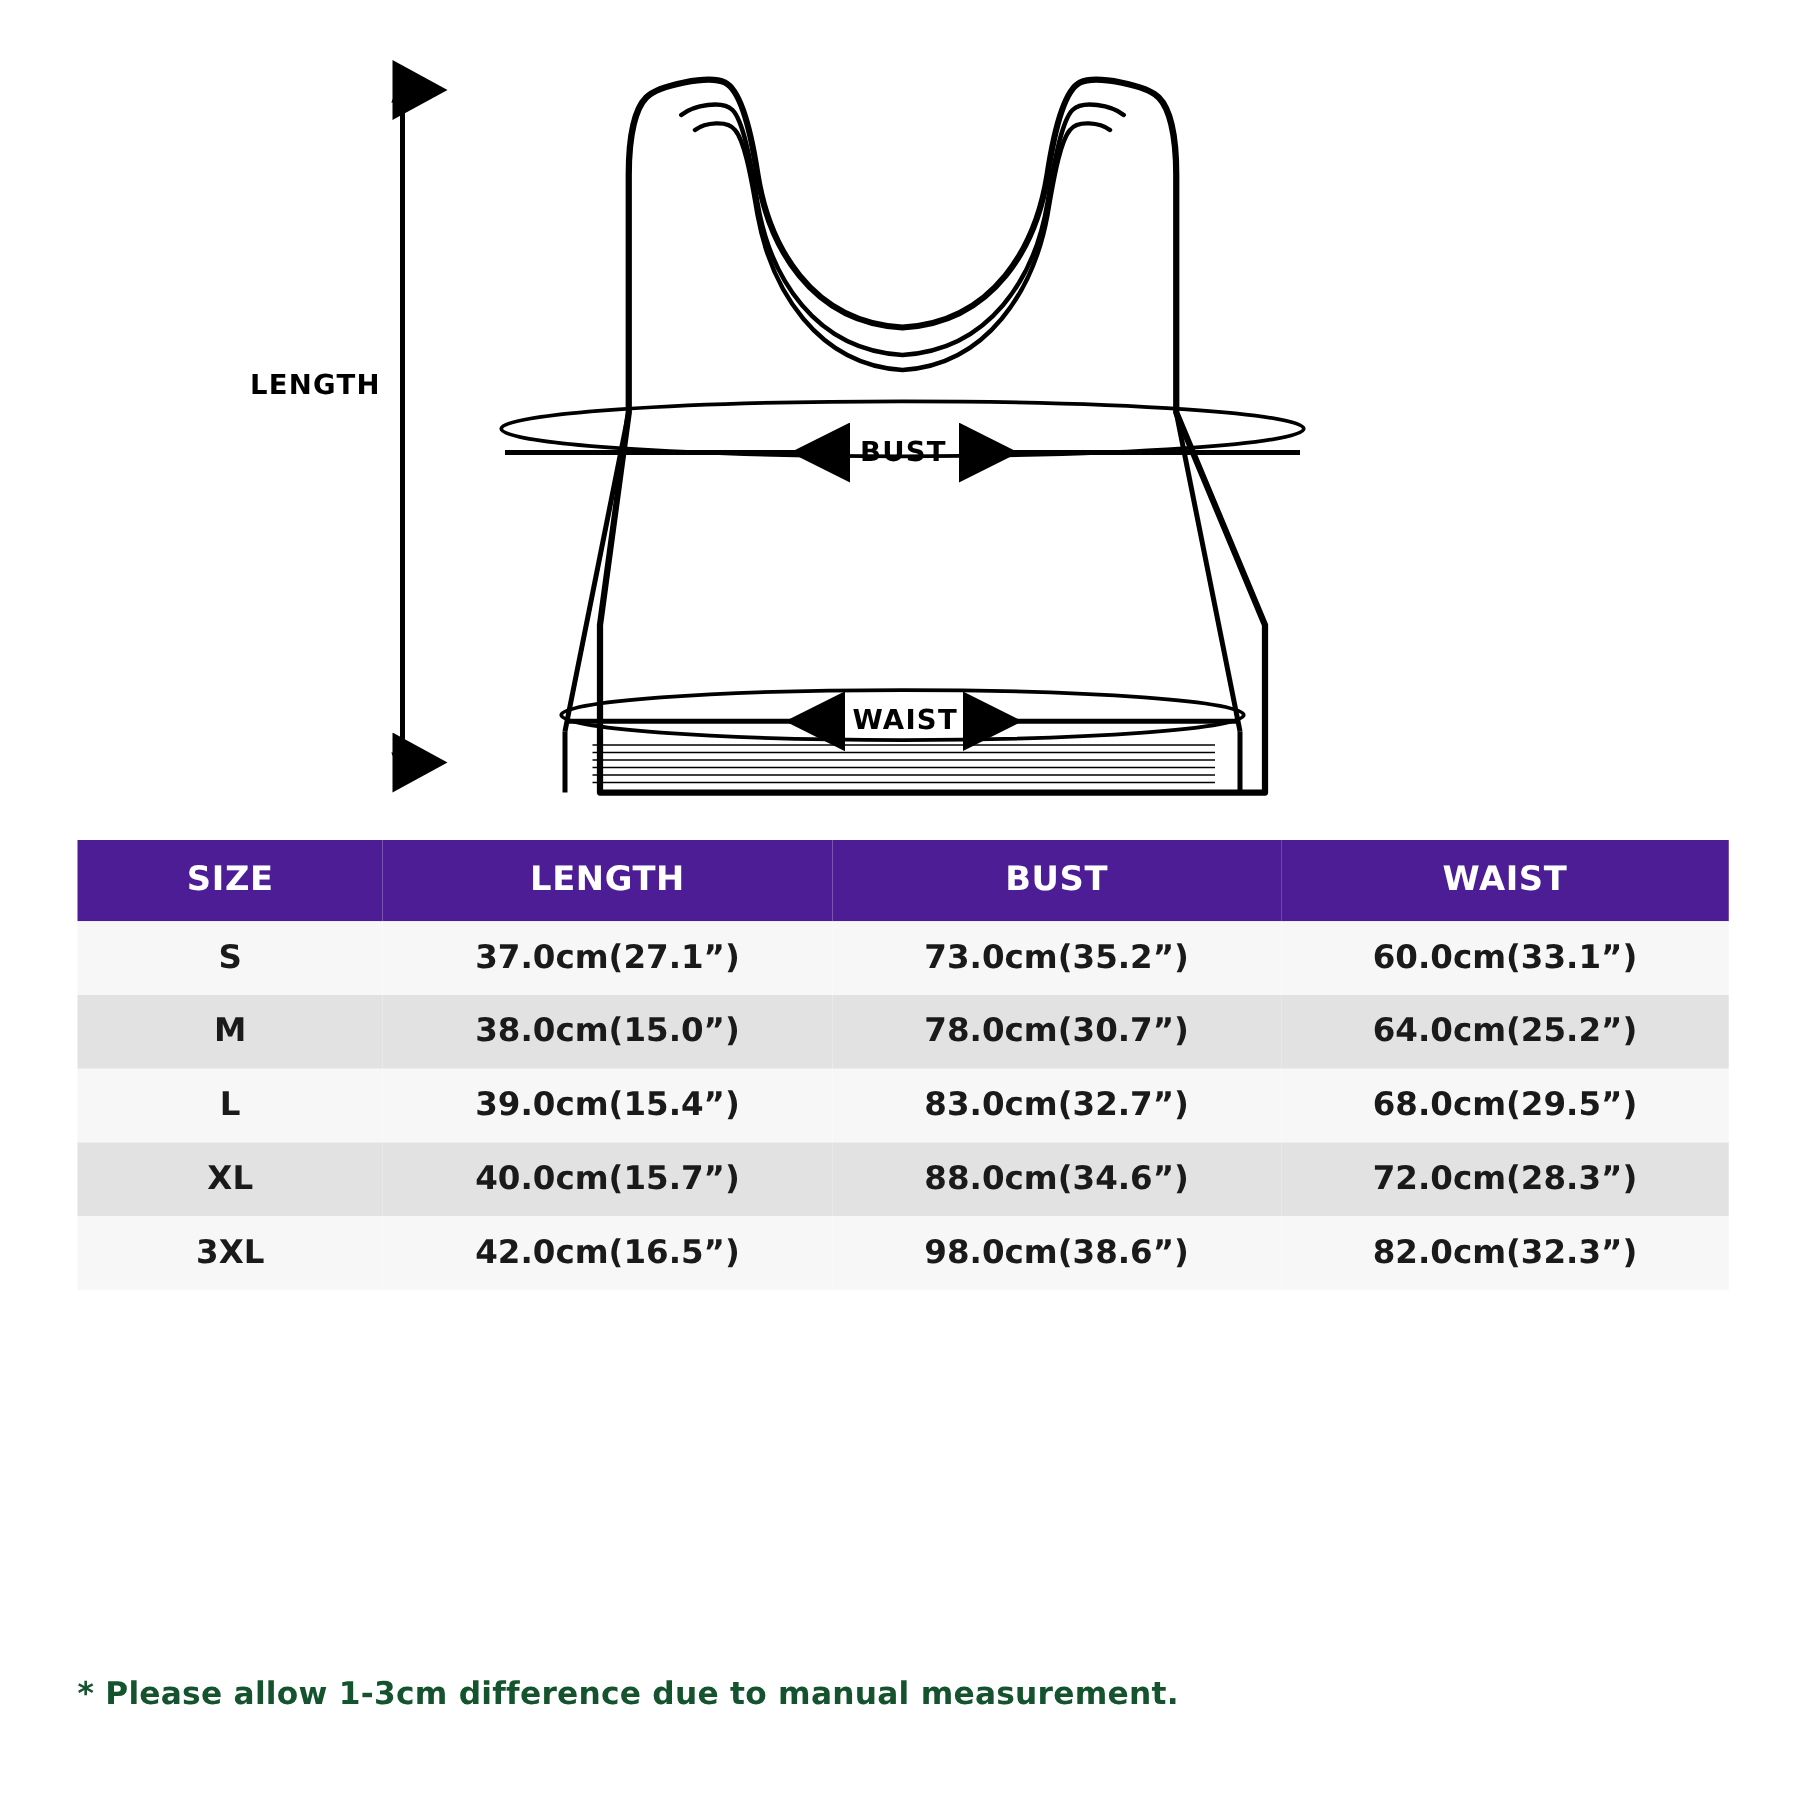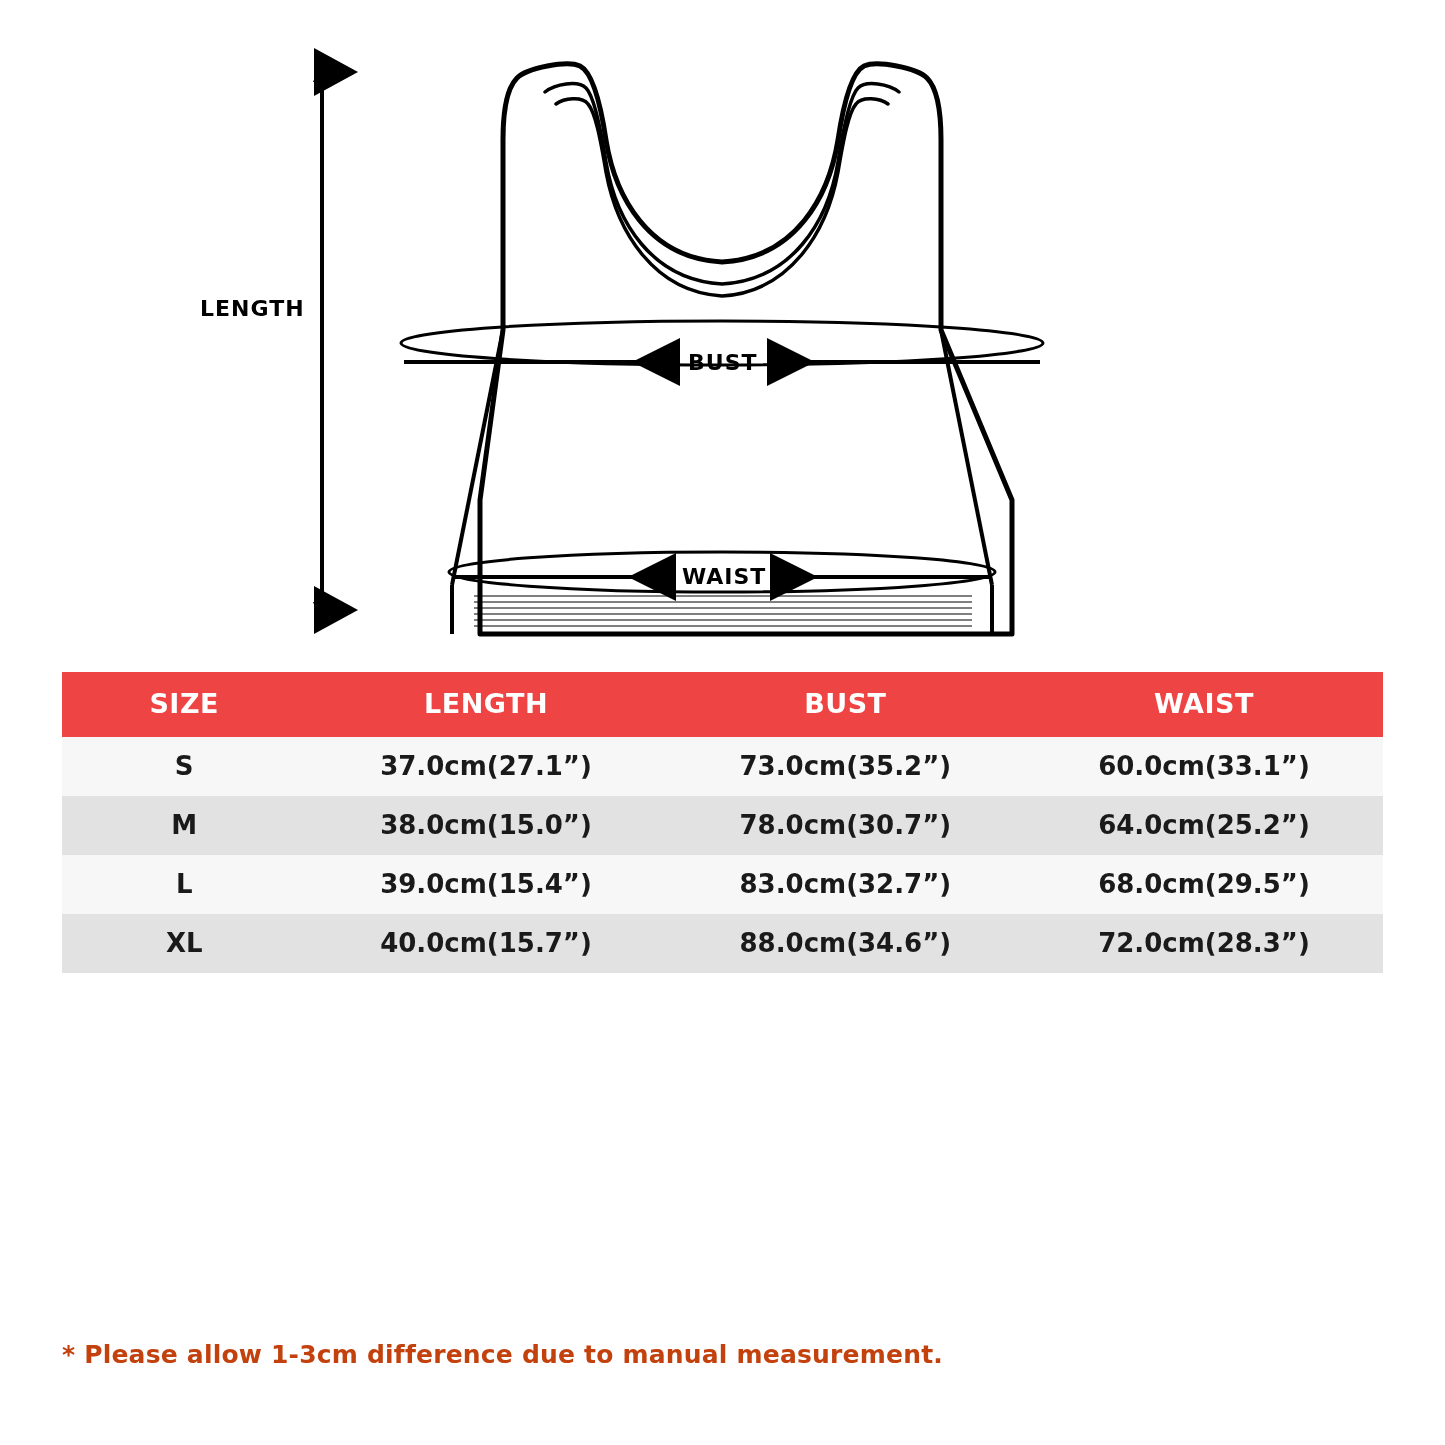--- a/index.html
+++ b/index.html
@@ -56,21 +56,21 @@
     left: 62px;
     top: 672px;
     width: 1321px;
   }
   table.size-table {
     border-collapse: collapse;
     width: 100%;
     table-layout: fixed;
   }
   table.size-table th {
-    background: #ef4444;
+    background: #4c1d95;
     color: #ffffff;
     font-size: 27px;
     font-weight: bold;
     padding: 16px 0 18px 0;
     letter-spacing: 0.5px;
     font-family: "DejaVu Sans", sans-serif;
   }
   table.size-table td {
     text-align: center;
     font-size: 26px;
@@ -89,21 +89,21 @@
   col.c-len  { width: 27.2%; }
   col.c-bust { width: 27.2%; }
   col.c-waist{ width: 27.1%; }
 
   .footnote {
     position: absolute;
     left: 62px;
     top: 1340px;
     font-size: 25px;
     font-weight: bold;
-    color: #c2410c;
+    color: #14532d;
     letter-spacing: 0.2px;
   }
 </style>
 </head>
 <body>
 
 <div class="diagram">
   <svg width="1445" height="655" viewBox="0 0 1445 655">
     <defs>
       <marker id="arrUp" markerWidth="12" markerHeight="12" refX="6" refY="9" orient="auto">
@@ -235,17 +235,23 @@
         <td>39.0cm(15.4”)</td>
         <td>83.0cm(32.7”)</td>
         <td>68.0cm(29.5”)</td>
       </tr>
       <tr>
         <td>XL</td>
         <td>40.0cm(15.7”)</td>
         <td>88.0cm(34.6”)</td>
         <td>72.0cm(28.3”)</td>
       </tr>
+      <tr>
+        <td>3XL</td>
+        <td>42.0cm(16.5”)</td>
+        <td>98.0cm(38.6”)</td>
+        <td>82.0cm(32.3”)</td>
+      </tr>
     </tbody>
   </table>
 </div>
 
 <div class="footnote">* Please allow 1-3cm difference due to manual measurement.</div>
 
 </body></html>

